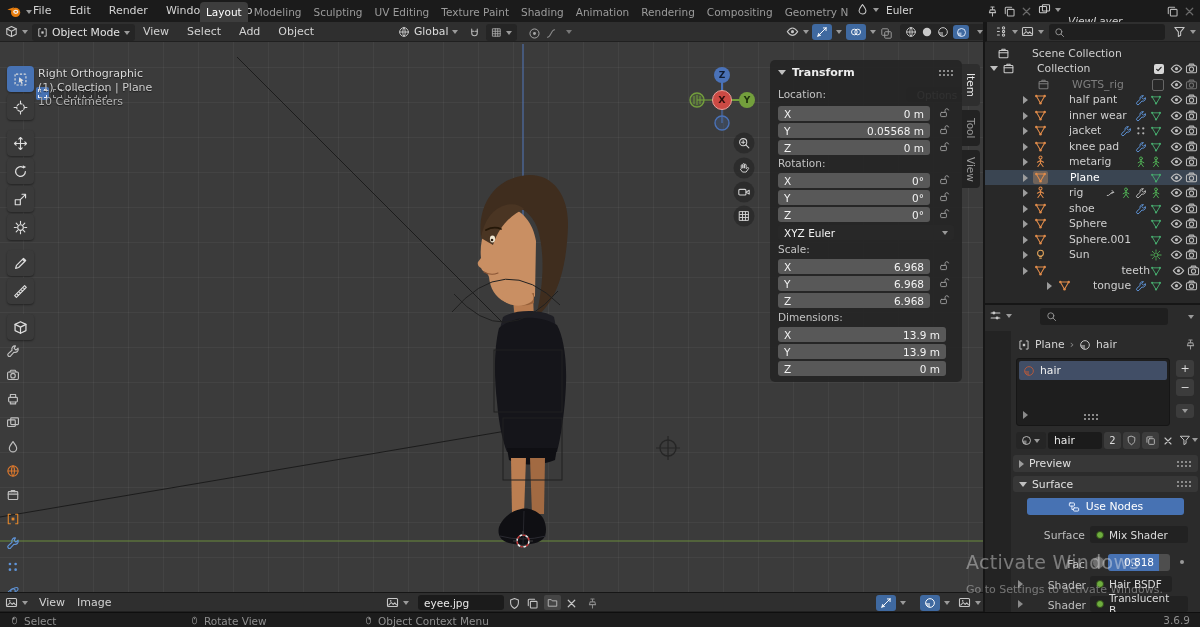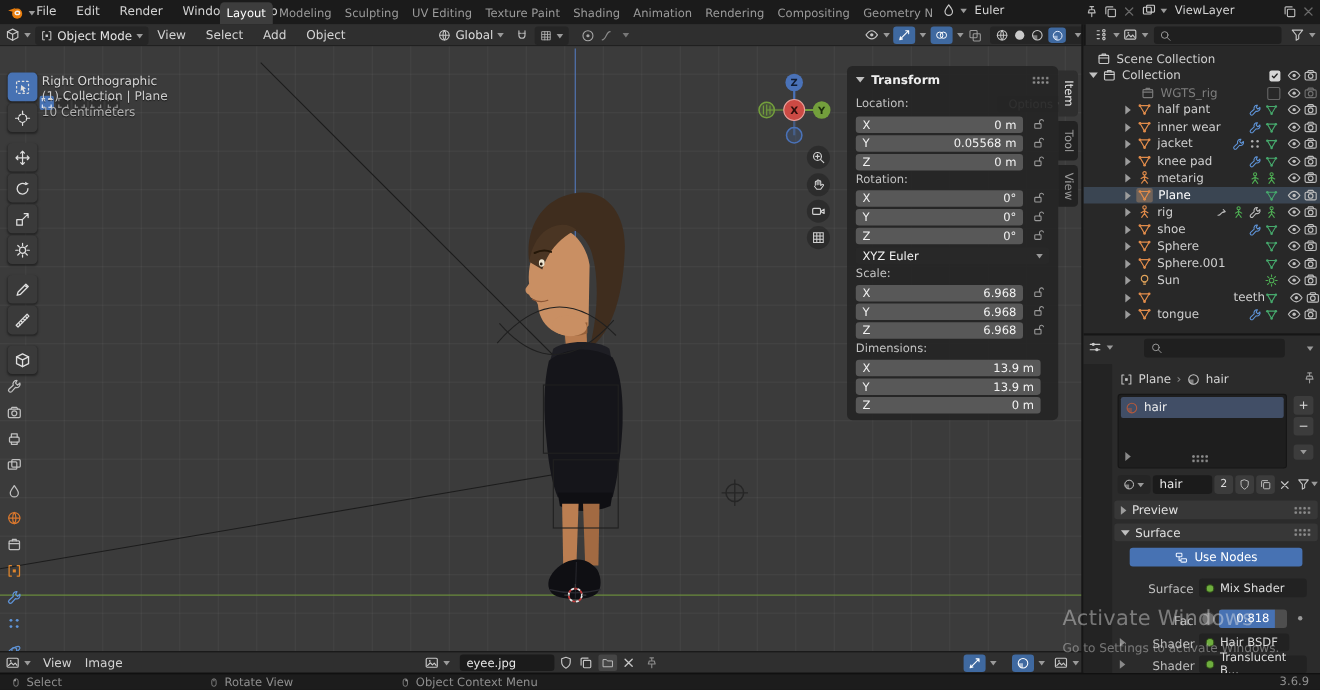--- a/index.html
+++ b/index.html
@@ -50,21 +50,21 @@
         font-size:10.5px;color:#f2f2f2;}
   .nrow.wide{width:168px;}
   .nlock{position:absolute;left:168px;width:12px;height:12px;color:#9a9a9a;}
   .sidetab{position:absolute;left:962px;width:18px;writing-mode:vertical-rl;text-align:center;
            font-size:10.5px;color:#9a9a9a;background:#222;border-radius:0 4px 4px 0;line-height:18px;}
   .sidetab.act{background:#2e2e2e;color:#ececec;}
   
   #outliner{left:985px;top:42px;width:215px;height:261px;background:#282828;}
   .olr{position:absolute;left:985px;width:215px;height:15px;display:flex;align-items:center;box-sizing:border-box;}
   .olr.sel{background:rgba(92,122,160,0.35);}
-  .oln{font-size:10.8px;color:#cfcfcf;margin-left:5px;white-space:nowrap;overflow:hidden;flex:1;}
+  .oln{font-size:10.8px;color:#cfcfcf;margin-left:22px;white-space:nowrap;overflow:hidden;flex:1;}
   .olx{display:flex;gap:3px;margin-right:8px;}
   .olx svg{width:12px;height:12px;}
   .ole{width:15px;flex:none;}
   .chk{width:10px;height:10px;border-radius:2px;background:#d7d7d7;display:flex;align-items:center;justify-content:center;flex:none;margin-right:6px;}
   .chk.empty{background:transparent;border:1px solid #666;}
   .iconhl{background:rgba(255,180,110,0.28);border-radius:2px;padding:0 1px;display:inline-flex;}
   
   #props{left:985px;top:305px;width:215px;height:307px;background:#2b2b2b;}
   #ptabs{left:985px;top:331px;width:26px;height:281px;background:#232323;}
   .ptab{position:absolute;left:6px;width:14px;height:14px;}
@@ -344,21 +344,21 @@
         </svg></span>
     <span class="abs" style="left:1020px;top:4px;"><svg class="i" style="color:#6a6a6a">
           <use href="#s-x"></use>
         </svg></span>
     <span class="abs fx" style="left:1038px;top:3px;">
       <svg class="i" style="color:#c9c9c9">
           <use href="#s-imgs"></use>
         </svg>
         <span class="chev"></span>
     </span>
-    <span class="abs sb" style="left:1068px;top:4px;color:#d5d5d5;">ViewLayer</span>
+    <span class="abs sb" style="left:1068px;top:15px;color:#d5d5d5;font-style:italic;">ViewLayer</span>
     <span class="abs" style="left:1166px;top:4px;"><svg class="i" style="color:#b9b9b9">
           <use href="#s-copy"></use>
         </svg></span>
     <span class="abs" style="left:1183px;top:4px;"><svg class="i" style="color:#6a6a6a">
           <use href="#s-x"></use>
         </svg></span>
   </div>
 
   <div class="abs hdr" style="left:0;top:22px;width:985px;height:20px;">
     <span class="abs fx" style="left:5px;top:3px;">
@@ -999,21 +999,21 @@
           <use href="#s-tri"></use>
         </svg>
       </span>
     <span class="ole"><svg class="i">
           <use href="#s-eye"></use>
         </svg></span>
     <span class="ole"><svg class="i">
           <use href="#s-cam"></use>
         </svg></span>
   </div>
-  <div class="olr" style="top:278px;">
+  <div class="olr" style="top:278px;padding-left:24px;">
     <span class="trir" style="margin-left:38px;"></span>
     <svg class="i" style="margin-left:6px;color:#e08b4a">
         <use href="#s-tri"></use>
       </svg>
     <span class="oln">tongue</span>
     <span class="olx">
         <svg class="i" style="color:#5f94d8">
           <use href="#s-wrench"></use>
         </svg>
         <svg class="i" style="color:#46a86c">

